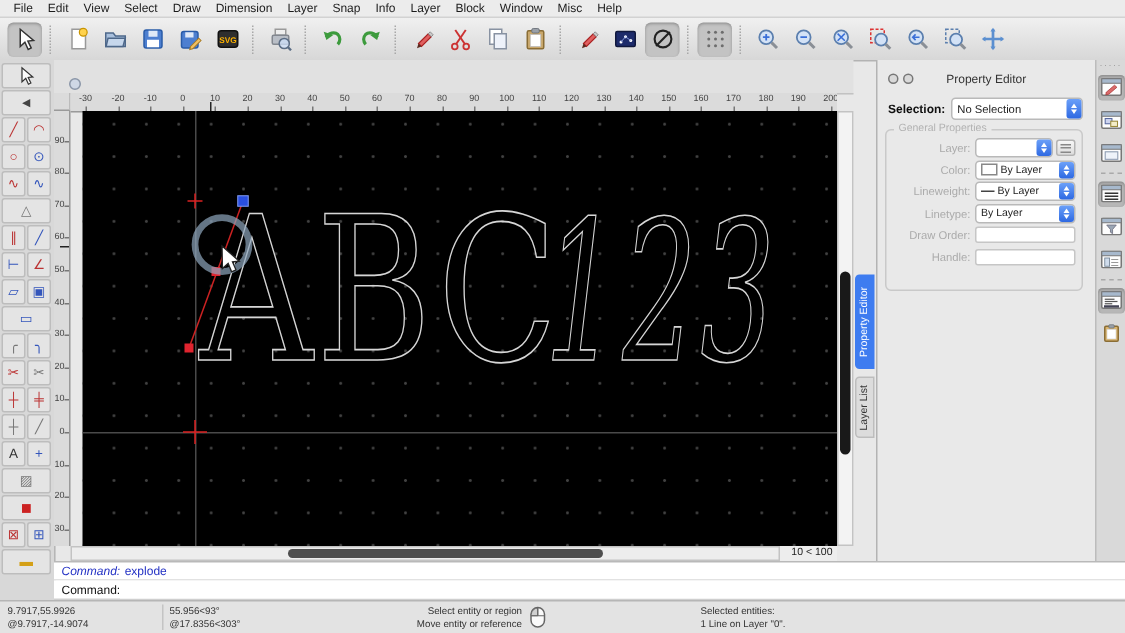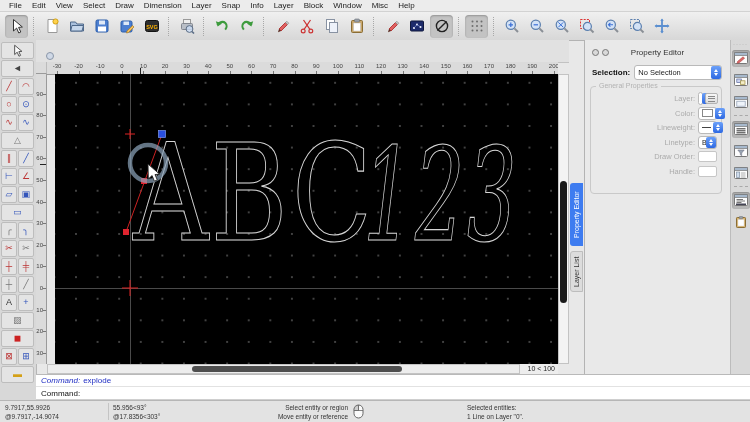--- a/index.html
+++ b/index.html
@@ -69,21 +69,21 @@
   .sel-row .sel-label{font-weight:bold;margin-right:4px;white-space:nowrap;}
   .combo{display:flex;align-items:center;background:#fff;border:1px solid #b9b9b9;border-radius:3px;height:13px;font-size:7.5px;color:#222;padding-left:3px;flex:1;min-width:0;}
   .combo .cval{white-space:nowrap;overflow:hidden;}
   .cap{width:10px;align-self:stretch;background:linear-gradient(#6ba0f9,#2e69e2);border-radius:2px;margin-left:auto;display:flex;flex-direction:column;align-items:center;justify-content:center;gap:1px;flex:none;}
   .cap i{display:block;width:0;height:0;border-left:2.5px solid transparent;border-right:2.5px solid transparent;}
   .cap .up{border-bottom:3px solid #fff;}
   .cap .dn{border-top:3px solid #fff;}
   .groupbox{position:absolute;left:5px;right:8px;top:46px;height:106px;border:1px solid #c9c9c9;border-radius:4px;}
   .group-label{position:absolute;top:-5px;left:5px;background:#e9e9e9;padding:0 3px;font-size:7px;color:#b2b2b2;}
   .prow{display:flex;align-items:center;height:14px;padding-right:4px;font-size:7.5px;margin-top:0.5px;}
-  .prow .plabel{width:56px;flex:none;text-align:right;color:#ababab;padding-right:3px;white-space:nowrap;margin-left:48px;}
+  .prow .plabel{width:56px;flex:none;text-align:right;color:#ababab;padding-right:3px;white-space:nowrap;}
   .prow .combo{height:11px;font-size:7px;}
   .pfield{flex:1;height:11px;background:#fff;border:1px solid #c6c6c6;border-radius:2px;box-sizing:border-box;}
   .swatch{width:9px;height:6px;background:#fff;border:1px solid #888;margin-right:2px;flex:none;}
   .lw-dash{width:9px;height:1px;background:#444;margin-right:2px;flex:none;}
   .menu-btn{width:13px;height:11px;margin-left:2px;background:linear-gradient(#f7f7f7,#dcdcdc);border:1px solid #b3b3b3;border-radius:2px;flex:none;display:flex;flex-direction:column;justify-content:center;gap:1.5px;padding:0 2px;box-sizing:border-box;}
   .menu-btn b{display:block;height:1px;background:#888;}
 
   
   .right-dock{position:absolute;right:0;top:40px;width:20px;bottom:48px;background:#d9d9d9;border-left:1px solid #bcbcbc;display:flex;flex-direction:column;align-items:center;box-sizing:border-box;}
   .dock-handle{margin:2px 0 1px;font-size:6px;letter-spacing:1px;color:#999;line-height:4px;}

